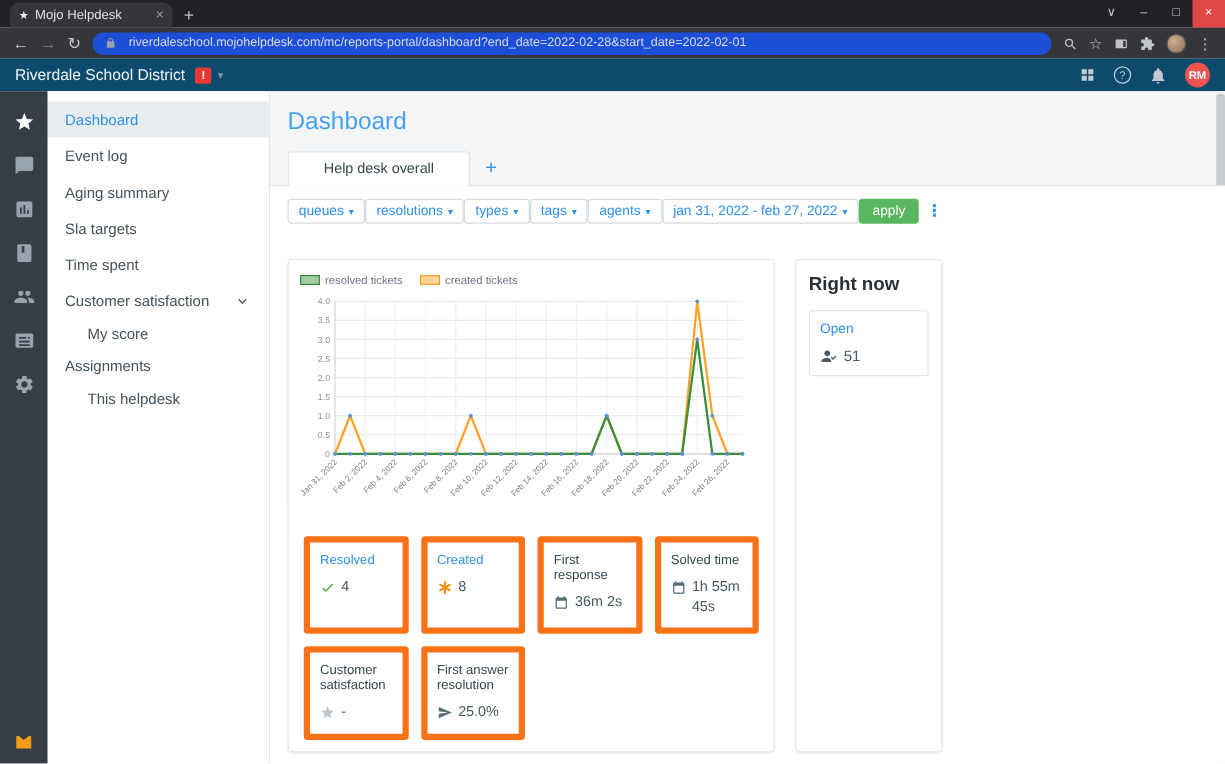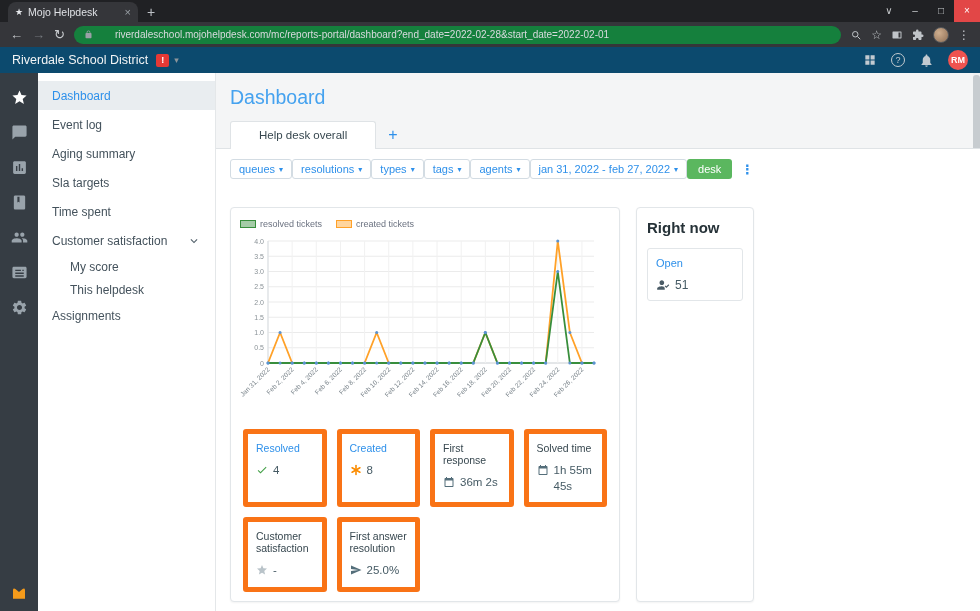--- a/index.html
+++ b/index.html
@@ -14,21 +14,21 @@
   .tab-title{color:#dfe1e5;font-size:10.5px;flex:1;white-space:nowrap;overflow:hidden}
   .tab-close{color:#9aa0a6;font-size:11px;line-height:1}
   .newtab{color:#bdc1c6;font-size:14px;margin:0 0 3px 9px;line-height:1}
   .wincontrols{position:absolute;right:0;top:0;height:22px;display:flex;align-items:center}
   .wincontrols span{width:26px;text-align:center;color:#c6c9cc;font-size:10px;line-height:22px}
   .wincontrols .wc-close{background:#e24747;color:#fff}
 
   .navbar{height:25px;background:#35363a;display:flex;align-items:center;padding:0 10px;gap:9px;flex:0 0 auto}
   .navbtn{color:#c6c9cc;font-size:13px;line-height:1}
   .navbtn.dim{color:#74787d}
-  .urlbar{flex:1;height:18px;background:#15803d;border-radius:9px;display:flex;align-items:center;gap:22px;padding:0 10px;min-width:0}
+  .urlbar{flex:1;height:18px;background:#1d4ed8;border-radius:9px;display:flex;align-items:center;gap:10px;padding:0 10px;min-width:0}
   .url{color:#d8dade;font-size:10px;white-space:nowrap;overflow:hidden;text-overflow:ellipsis}
   .navic{display:flex;align-items:center}
   .navic.glyph{color:#c0c4c8;font-size:12px}
   .nav-avatar{width:16px;height:16px;border-radius:50%;background:radial-gradient(circle at 35% 35%,#cfae8e,#8d6e55);border:1px solid #55585c}
 
   
   .appheader{height:26px;background:#0c4a6e;display:flex;align-items:center;padding:0 12px;flex:0 0 auto}
   .brand{color:#f2f4f5;font-size:12.5px}
   .badge{background:#e53935;color:#fff;font-size:9px;font-weight:bold;width:13px;height:13px;border-radius:2px;display:flex;align-items:center;justify-content:center;margin:0 5px 0 8px}
   .hdr-caret{color:#8d959b;font-size:9px}
@@ -222,25 +222,25 @@
           <span>Customer satisfaction</span>
           <span class="mi-chev">
             <svg width="14" height="14" viewBox="0 0 24 24" fill="currentColor" style="color:#55636d;display:block">
               <path d="M7.41 8.59L12 13.17l4.59-4.58L18 10l-6 6-6-6z"></path>
             </svg>
           </span>
         </div>
         <div class="menu-item indent">
           <span>My score</span>
         </div>
+        <div class="menu-item">
+          <span>Assignments</span>
+        </div>
         <div class="menu-item indent">
           <span>This helpdesk</span>
-        </div>
-        <div class="menu-item">
-          <span>Assignments</span>
         </div>
       </nav>
 
     <div class="main">
       <h1 class="page-title">Dashboard</h1>
 
       <div class="tabrow">
         <div class="hd-tab">Help desk overall</div>
         <span class="add-tab">+</span>
       </div>
@@ -260,21 +260,21 @@
                 <span>tags</span>
                 <span class="car">▾</span>
               </button><button class="chip">
                 <span>agents</span>
                 <span class="car">▾</span>
               </button></span>
           <button class="chip">
             <span>jan 31, 2022 - feb 27, 2022</span>
             <span class="car">▾</span>
           </button>
-          <button class="applybtn">desk</button>
+          <button class="applybtn">apply</button>
           <span class="kebab">⋮</span>
         </div>
 
         <div class="cards">
           <div class="dashcard">
             <div class="legend">
                 <span class="lg-item">
                   <span class="lg-box" style="border-color: rgb(56, 142, 60); background: rgba(56, 142, 60, 0.45);"></span>
                   <span>resolved tickets</span>
                 </span>

